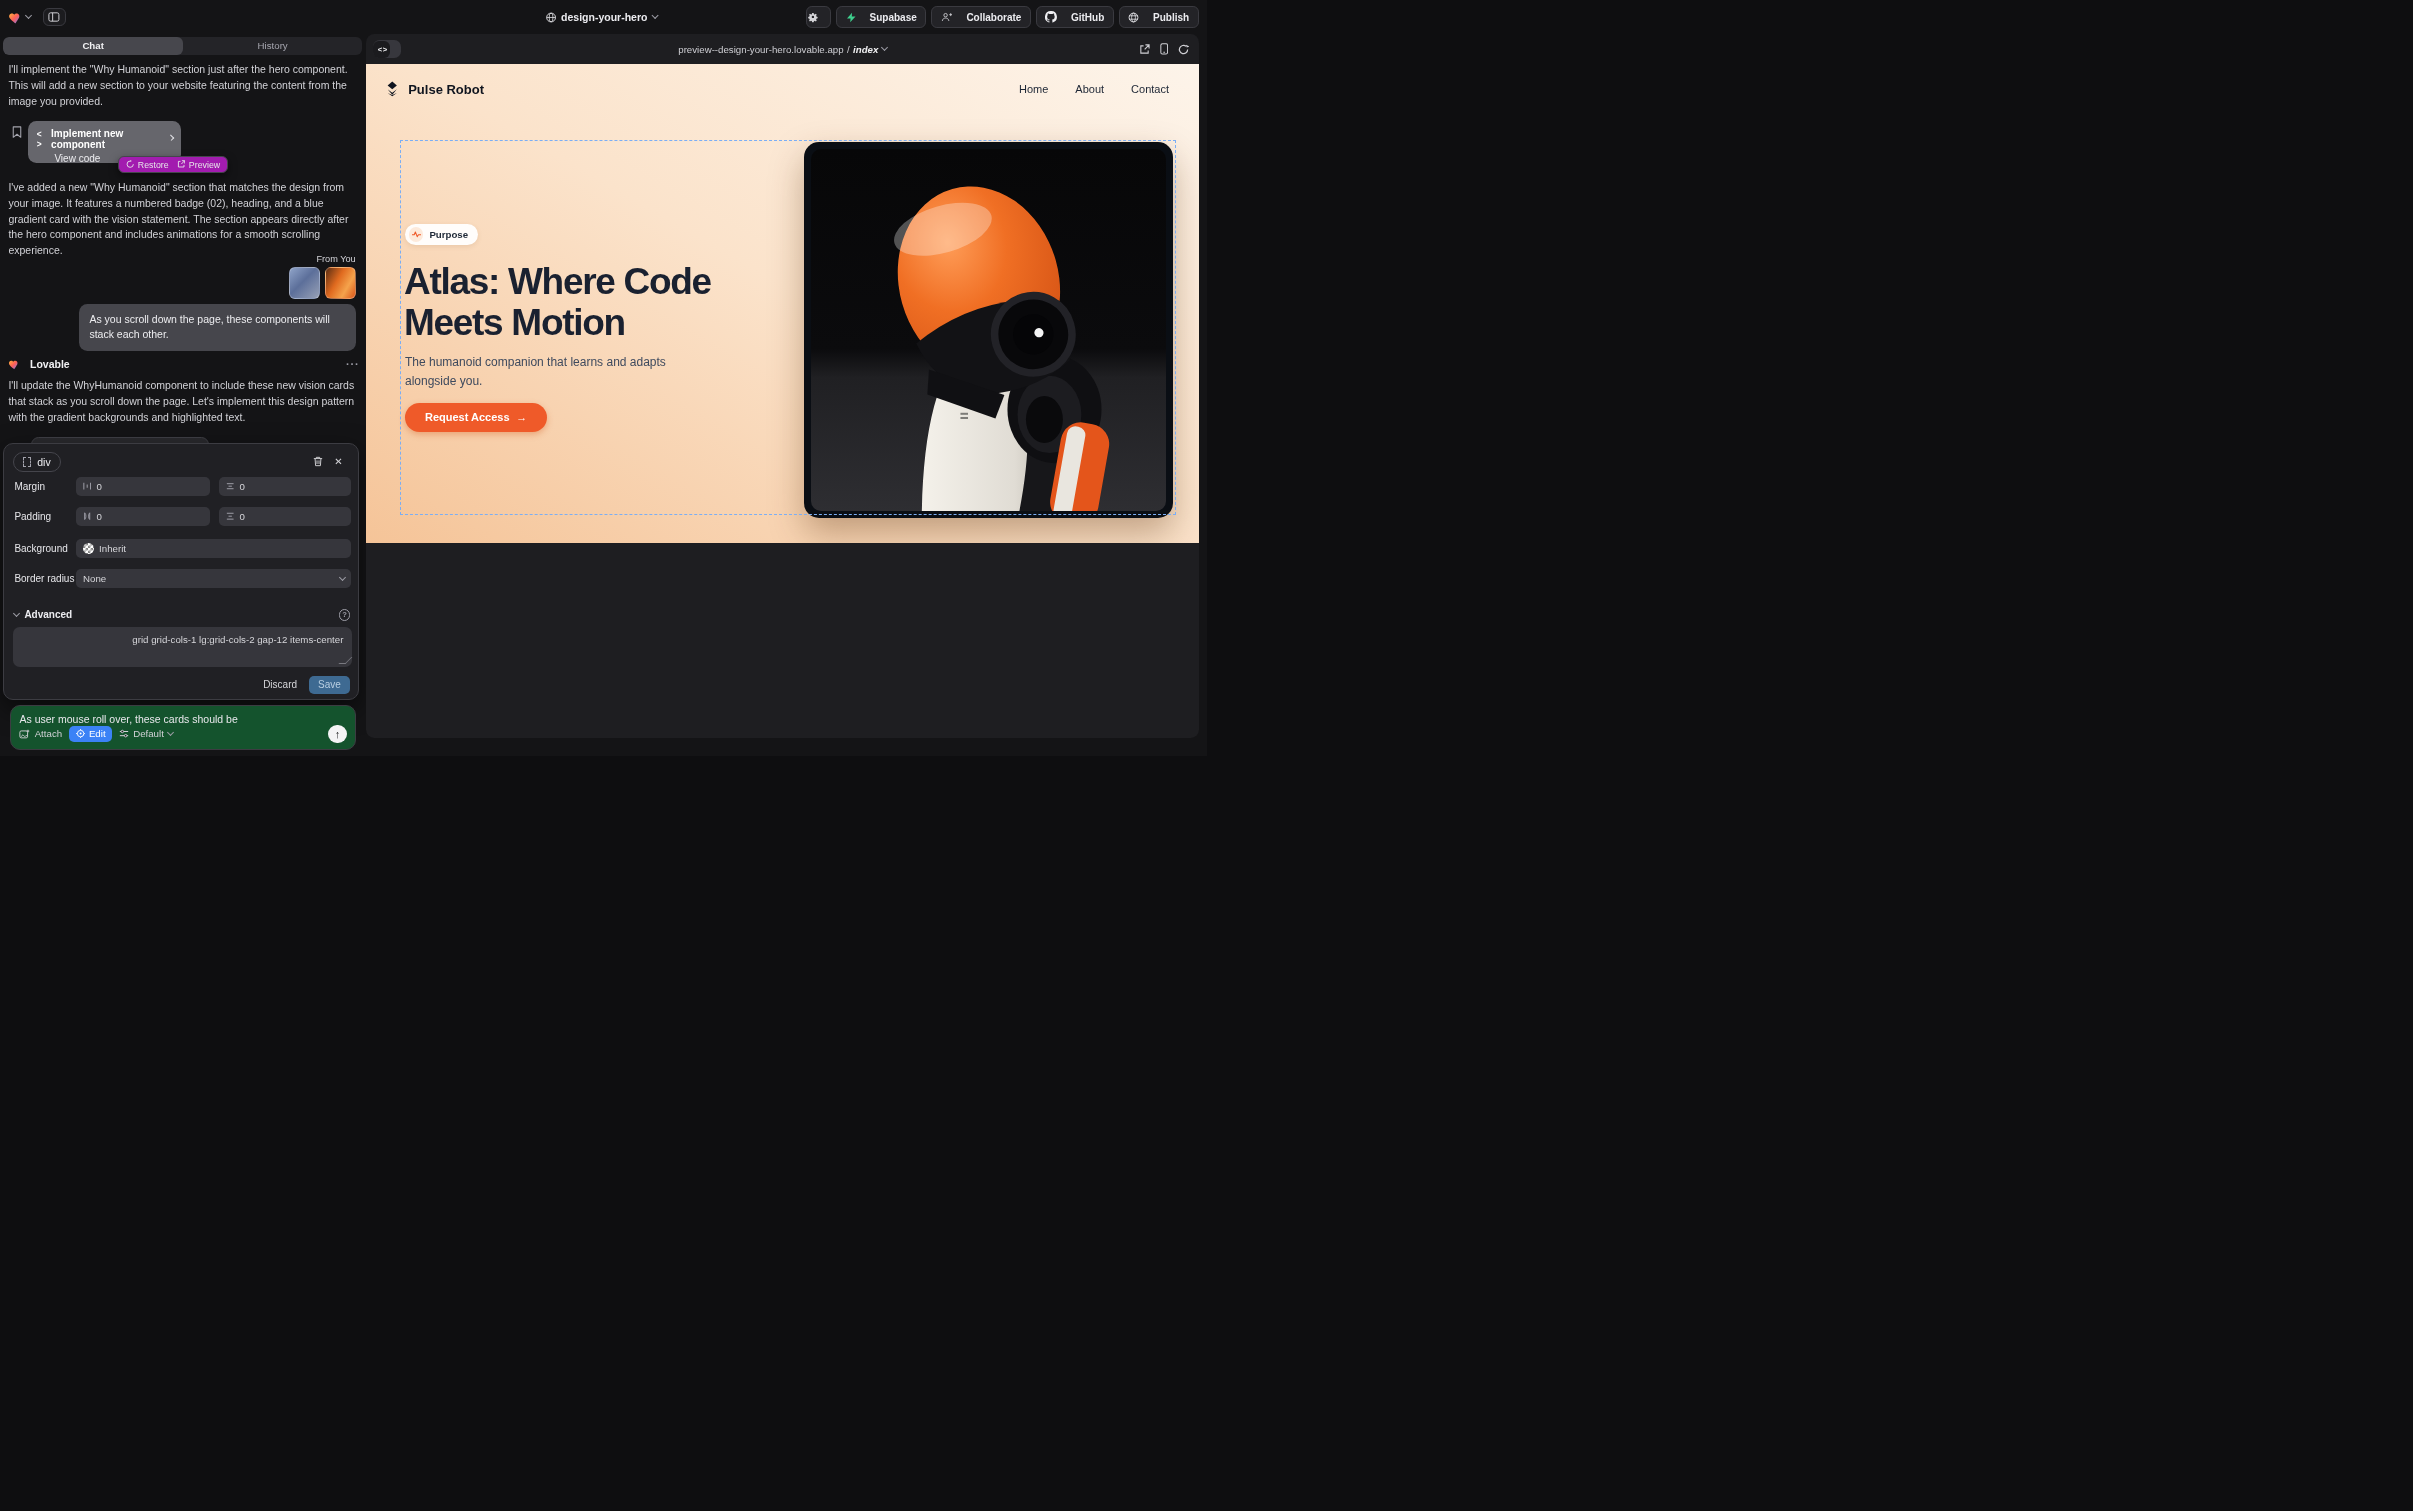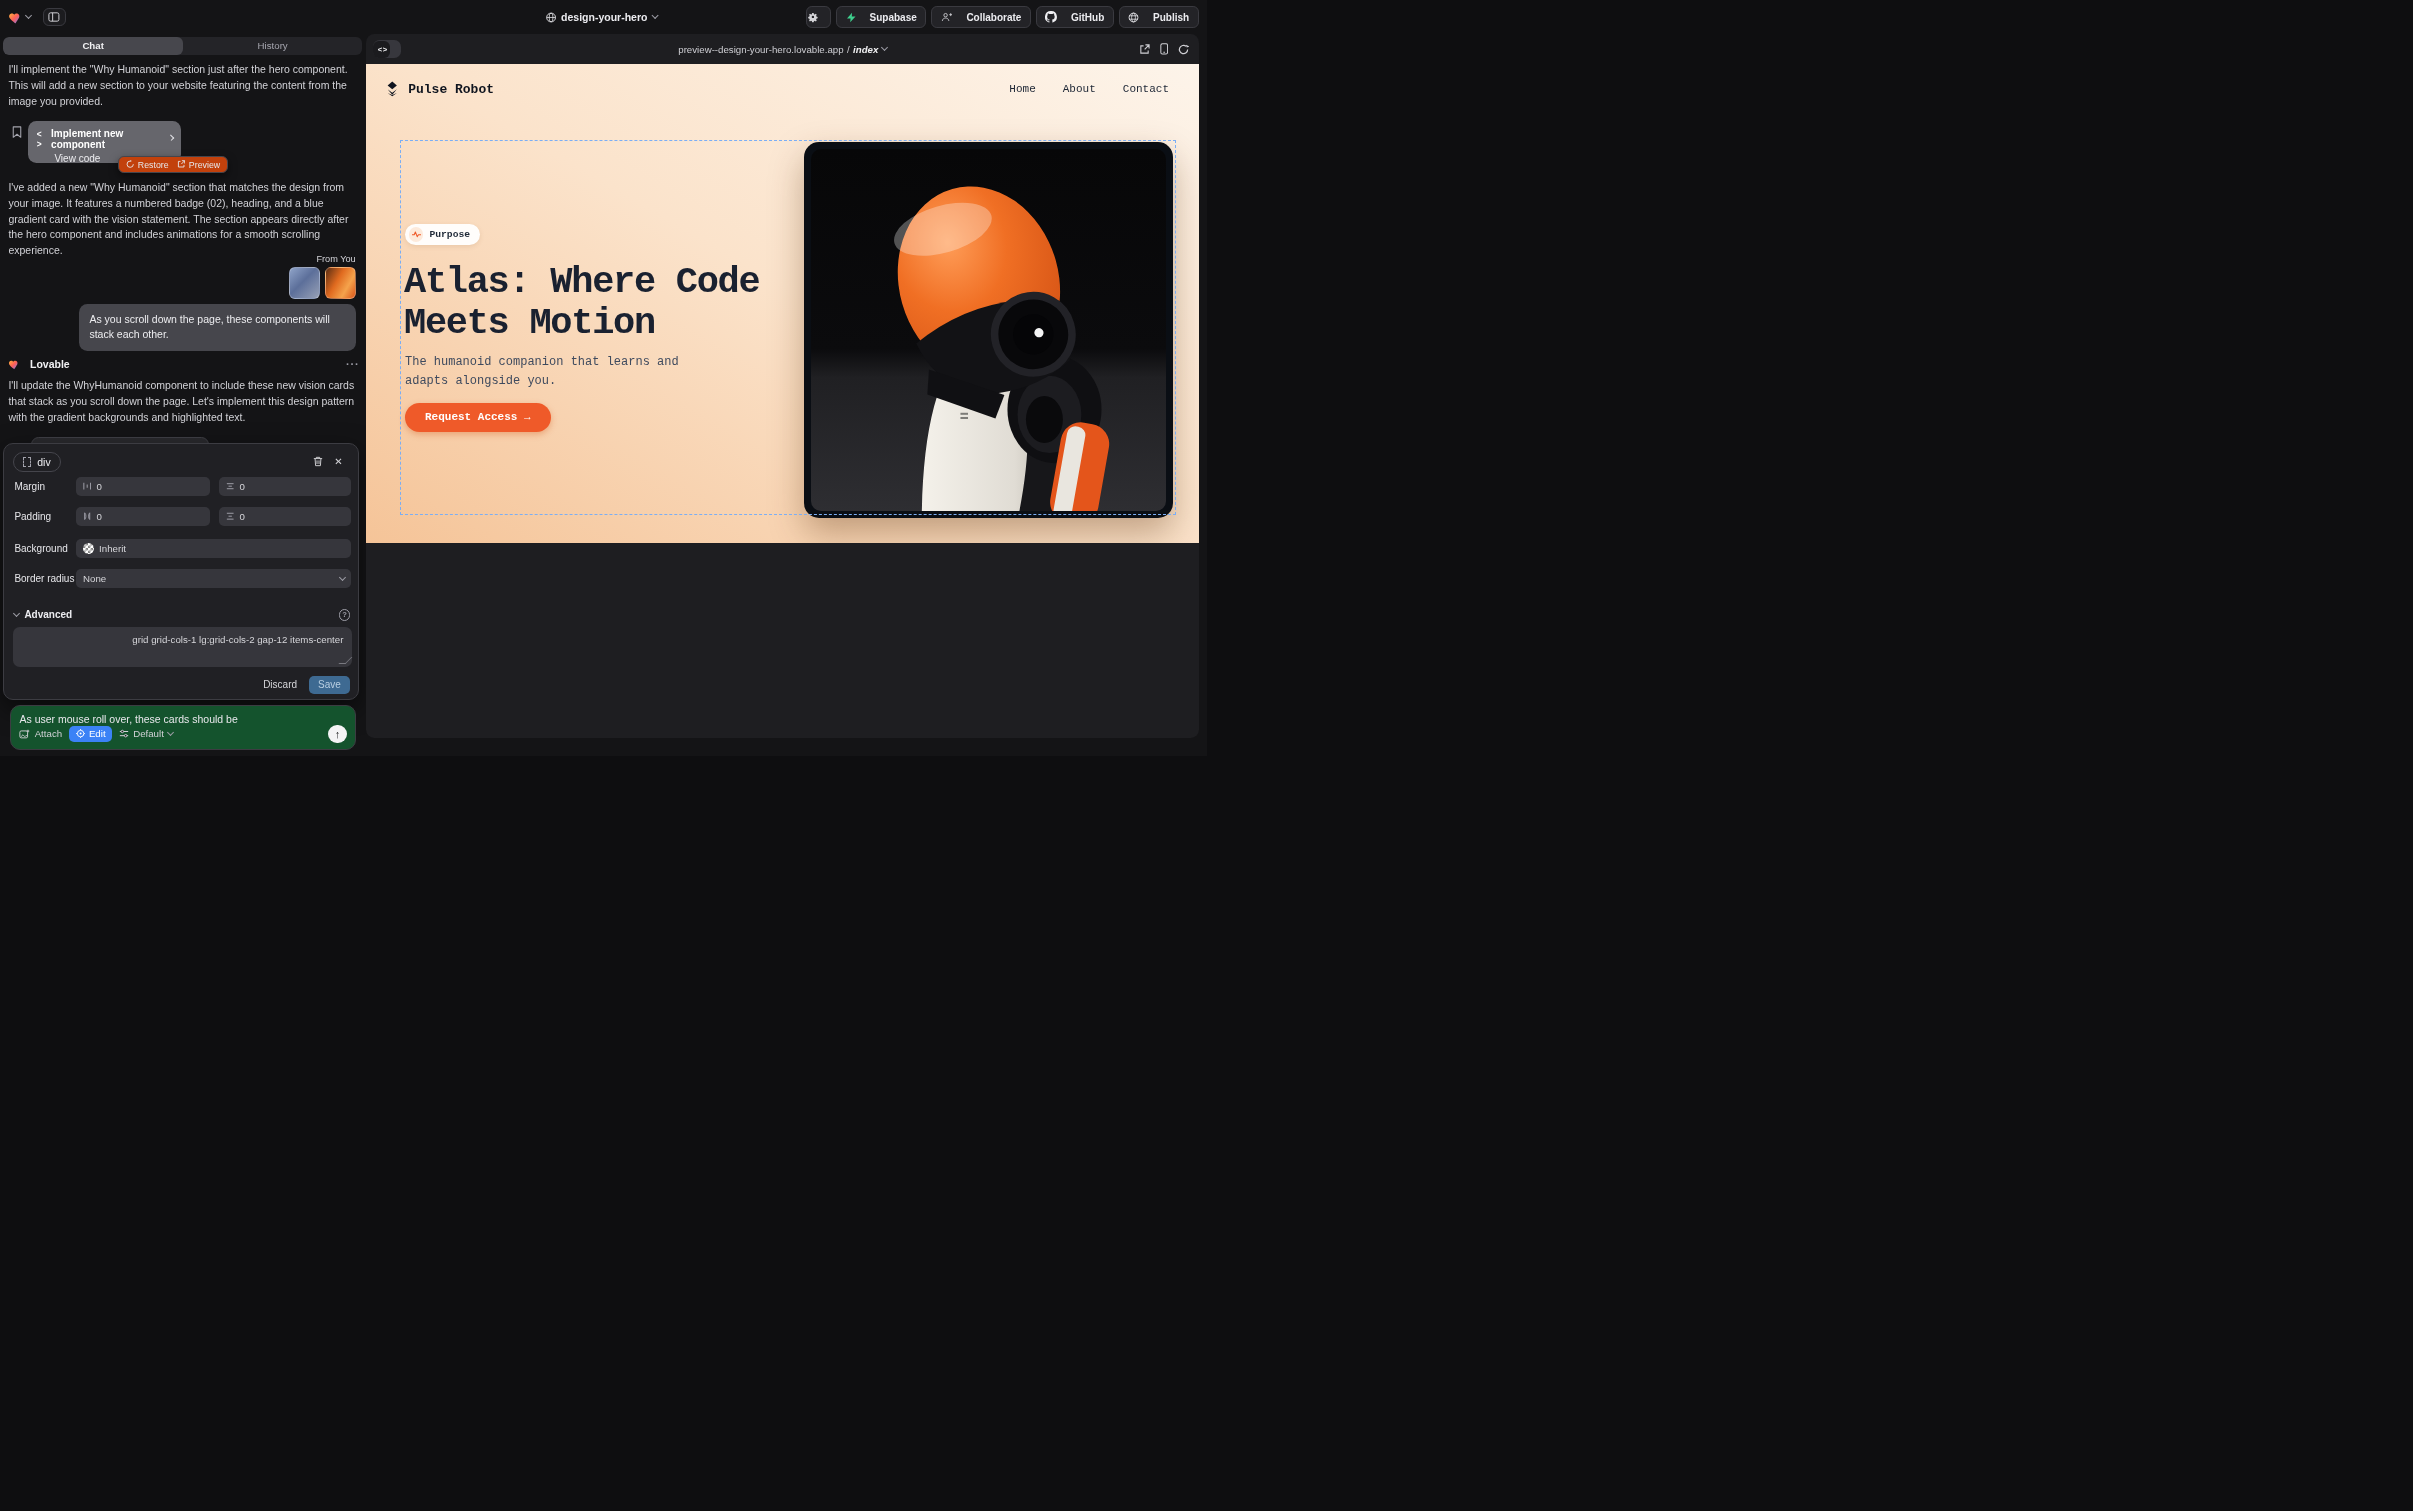--- a/index.html
+++ b/index.html
@@ -26,21 +26,21 @@
   .tab { flex:1; display:flex; align-items:center; justify-content:center; font-size:9.7px; color:#a6a6af; cursor:pointer; }
   .tab.active { background:#47474d; color:#f1f1f3; border-radius:5.9px; font-weight:600; }
   .msg { position:absolute; left:5px; width:351px; font-size:10.5px; line-height:1.5; color:#d2d2d7; }
   .comp-row { position:absolute; left:5px; top:84px; width:351px; }
   .bookmark { position:absolute; left:3.4px; top:5px; }
   .comp-card { position:absolute; left:20px; top:0; width:153px; height:42px; background:#66666c; border-radius:8.4px; padding:6.7px 8.4px; cursor:pointer; }
   .comp-title { display:flex; align-items:center; gap:5.9px; color:#fff; font-size:10px; font-weight:600; }
   .comp-title .code-g { font-size:8.4px; letter-spacing:-0.8px; font-weight:700; }
   .comp-title .chev { border-color:#e4e4e8; margin-left:auto; }
   .comp-action { margin-left:17.6px; margin-top:3.4px; color:#ededf0; font-size:10px; cursor:pointer; }
-  .hover-pop { position:absolute; left:110px; top:35px; height:17px; display:flex; align-items:center; gap:8.4px; background:#c2410c; border:0.8px solid #45454c; border-radius:5.9px; padding:0 6.7px; box-shadow:0 3.4px 8.4px rgba(0,0,0,.5); }
+  .hover-pop { position:absolute; left:110px; top:35px; height:17px; display:flex; align-items:center; gap:8.4px; background:#a21caf; border:0.8px solid #45454c; border-radius:5.9px; padding:0 6.7px; box-shadow:0 3.4px 8.4px rgba(0,0,0,.5); }
   .pop-item { display:flex; align-items:center; gap:3.4px; color:#e7e7ea; font-size:8.8px; cursor:pointer; }
   .from-you { position:absolute; right:6.7px; top:217px; color:#d2d2d7; font-size:9.2px; }
   .thumb { position:absolute; top:230px; width:31px; height:32px; border-radius:5.9px; cursor:pointer; border:0.8px solid rgba(255,255,255,.25); }
   .thumb.one { right:42px; background:linear-gradient(135deg,#8fa3c8 0%,#5c6f9a 45%,#97a0b6 100%); }
   .thumb.two { right:6.7px; background:linear-gradient(120deg,#5a2d12 0%,#e06a1f 40%,#f5a34c 70%,#d9561a 100%); }
   .bubble { position:absolute; left:76px; top:267px; width:277px; background:#46464c; border-radius:8.4px; padding:7.6px 10px; color:#ededf0; font-size:10.5px; line-height:1.5; }
   .lovable-row { position:absolute; left:5px; top:321px; width:351px; display:flex; align-items:center; gap:9px; color:#f0f0f3; font-size:10.5px; font-weight:700; }
   .dots { margin-left:auto; color:#9d9da6; font-size:11px; letter-spacing:0.8px; cursor:pointer; }
   .hidden-card { position:absolute; left:28px; top:400px; width:178px; height:13.4px; background:#2a2a2e; border:0.8px solid #404046; border-radius:7.6px 7.6px 0 0; }
 
@@ -77,21 +77,21 @@
   .send-btn { margin-left:auto; width:18.5px; height:18.5px; border-radius:50%; background:#f4f4f5; color:#151517; font-size:11px; font-weight:700; display:flex; align-items:center; justify-content:center; cursor:pointer; }
 
   
   .preview { position:absolute; left:366px; top:34px; width:833px; height:704px; background:#1e1e21; border-radius:8.4px; overflow:hidden; }
   .pv-head { position:relative; height:30px; display:flex; align-items:center; }
   .code-toggle { position:absolute; left:6.7px; top:5.9px; width:28.6px; height:18.5px; background:#37373d; border-radius:6.7px; cursor:pointer; }
   .code-knob { position:absolute; left:0.8px; top:0.8px; width:17px; height:17px; background:#1b1b1e; border-radius:5.9px; color:#f1f1f3; font-size:7.6px; font-weight:700; letter-spacing:-0.8px; display:flex; align-items:center; justify-content:center; }
   .pv-url { margin:0 auto; display:flex; align-items:center; gap:3.4px; color:#cfcfd4; font-size:9.7px; cursor:pointer; }
   .pv-url b { color:#f1f1f3; font-weight:700;font-style:italic; }
   .pv-icons { position:absolute; right:10px; top:0; height:30px; display:flex; align-items:center; gap:10px; }
-  .site { position:relative; height:479px; background:linear-gradient(to bottom left,#fdf4ea 0%,#fbe3cb 48%,#f5c498 100%); overflow:hidden;font-family:Liberation Mono, monospace; }
+  .site { position:relative; height:479px; background:linear-gradient(to bottom left,#fdf4ea 0%,#fbe3cb 48%,#f5c498 100%); overflow:hidden; }
 
   .site-nav { position:absolute; left:0; top:0; right:0; height:50px; display:flex; align-items:center; padding:0 30px 0 17px; }
   .brand { display:flex; align-items:center; gap:6.7px; color:#10151f; font-size:13px; font-weight:700; cursor:pointer; }
   .site-links { margin-left:auto; display:flex; gap:27px; }
   .site-links span { color:#1c2534; font-size:11px; cursor:pointer; }
 
   .selection { position:absolute; left:34px; top:76px; width:776px; height:375px; border:0.8px dashed #7aaef5; pointer-events:none; z-index:5; }
 
   .hero-badge { position:absolute; left:39px; top:160px; display:flex; align-items:center; gap:5.9px; background:#fffdfb; border-radius:839px; padding:3.4px 10px 3.4px 4.2px; font-size:9.7px; color:#1f2937; font-weight:600; box-shadow:0 1.7px 5px rgba(120,70,30,.12); cursor:default; }
   .pulse-circ { width:14.3px; height:14.3px; border-radius:50%; background:#fdeadb; display:flex; align-items:center; justify-content:center; }

